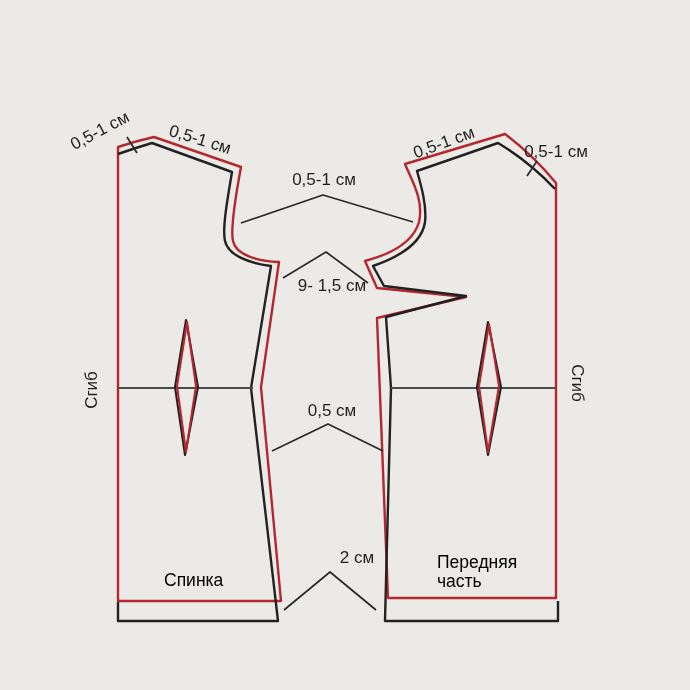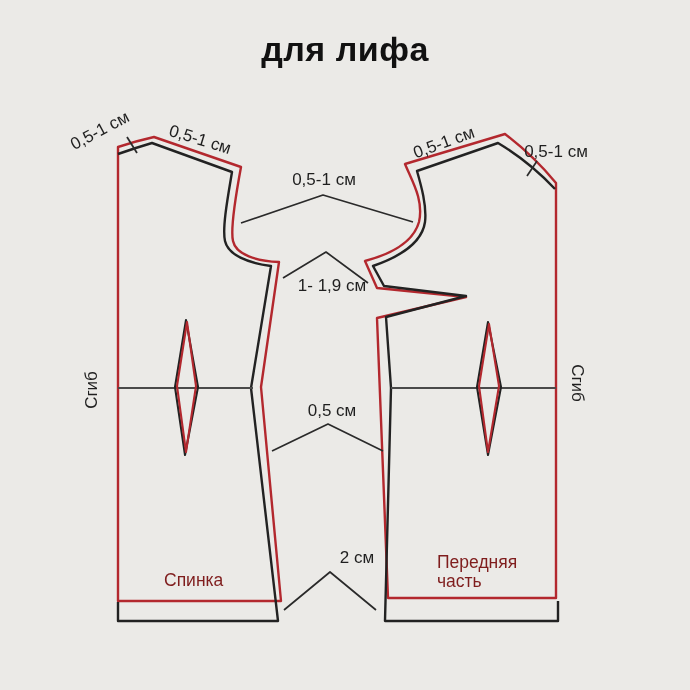--- a/index.html
+++ b/index.html
@@ -27,30 +27,29 @@
   svg .dr{fill:none;stroke:var(--lining);stroke-width:2.1;stroke-linejoin:round;}
   .label{
     position:absolute;font-size:17px;color:#1f1f1f;white-space:nowrap;
     transform:translate(-50%,-50%);
   }
   .rot-m28{transform:translate(-50%,-50%) rotate(-28deg);}
   .rot-p17{transform:translate(-50%,-50%) rotate(17deg);}
   .rot-m20{transform:translate(-50%,-50%) rotate(-20deg);}
   .rot-m90{transform:translate(-50%,-50%) rotate(-90deg);}
   .rot-p90{transform:translate(-50%,-50%) rotate(90deg);}
-  .piece-label{position:absolute;font-size:17.5px;color:#7f1d1d;}
+  .piece-label{position:absolute;font-size:17.5px;color:#000000;}
   .front-label{width:100px;white-space:normal;line-height:19px;transform:none;text-align:left;}
 </style>
 </head>
 <body>
 
 <div class="canvas">
 
   <div class="title">
-    <div>для лифа</div>
   </div>
 
   <svg class="draw" width="690" height="690" viewBox="0 0 690 690">
 
     <g>
       <path class="r" d="M118,147 Q136,141 154,137 L241,167
                          C236,194 230,228 233,241
                          C236,255 257,261 279,262
                          L261,387 L281,601 L118,601 Z"></path>
     </g>
@@ -116,21 +115,21 @@
   <div class="label rot-m28" style="left:100px;top:131px;">0,5-1 см</div>
 
   <div class="label rot-p17" style="left:200px;top:140px;">0,5-1 см</div>
 
   <div class="label rot-m20" style="left:444px;top:143px;">0,5-1 см</div>
 
   <div class="label" style="left:556px;top:152px;">0,5-1 см</div>
 
   <div class="label" style="left:324px;top:180px;">0,5-1 см</div>
 
-  <div class="label" style="left:332px;top:286px;">1- 1,9 см</div>
+  <div class="label" style="left:332px;top:286px;">9- 1,5 см</div>
 
   <div class="label" style="left:332px;top:411px;">0,5 см</div>
 
   <div class="label" style="left:325px;top:558px;margin-left:32px;">2 см</div>
 
   <div class="label rot-m90" style="left:92px;top:390px;">Сгиб</div>
 
   <div class="label rot-p90" style="left:577px;top:383px;">Сгиб</div>
 
   <div class="piece-label" style="left:164px;top:570px;">Спинка</div>

